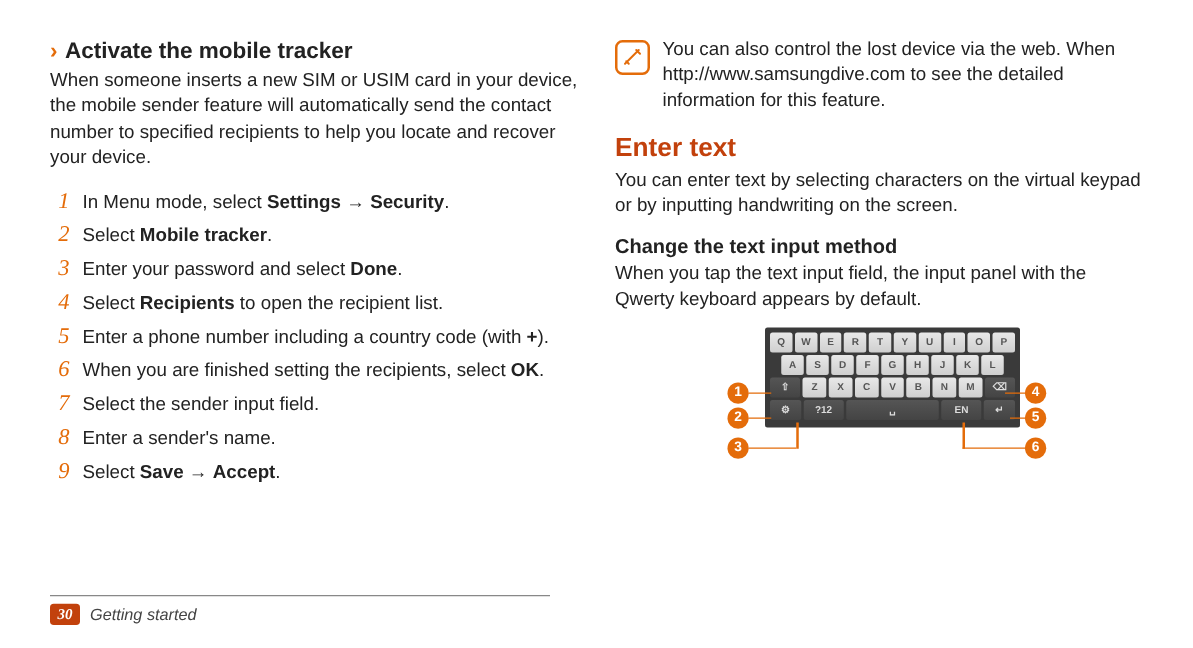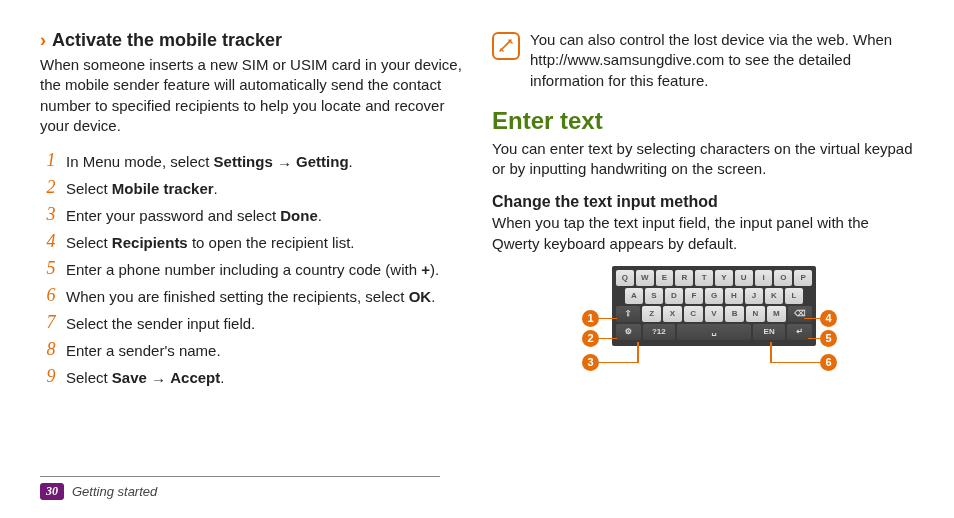--- a/index.html
+++ b/index.html
@@ -61,22 +61,22 @@
     top: 0;
     color: #e46c0a;
     font-style: italic;
     font-family: "Georgia", serif;
     font-size: 18px;
     width: 22px;
     text-align: center;
   }
   .b { font-weight: 700; text-align: right; }
   .section-title {
-    color: #4d7c0f;
-    font-size: 24px;
+    color: #c2410c;
+    font-size: 21px;
     font-weight: 600;
     margin: 16px 0 4px 0;
   }
   .sub2 {
     font-size: 16px;
     font-weight: 700;
     margin: 14px 0 2px 0;
   }
   .note-row {
     display: flex;
@@ -104,21 +104,21 @@
     font-size: 13px;
     color: #444;
     display: flex;
     align-items: center;
     gap: 8px;
     border-top: 1px solid #888;
     padding-top: 6px;
     width: 400px;
   }
   .pgnum {
-    background: #701a75;
+    background: #c2410c;
     color: #fff;
     font-weight: 700;
     font-size: 12px;
     padding: 1px 6px;
     border-radius: 3px;
     font-style: italic;
     font-family: Georgia, serif;
   }
   .footer-label { font-style: italic; }
 
@@ -185,21 +185,21 @@
 <div class="page">
 
   <div class="col">
     <h3 class="sub-hdr">
       <span class="chev">›</span>
       <span>Activate the mobile tracker</span>
     </h3>
     <p class="para">When someone inserts a new SIM or USIM card in your device, the mobile sender feature will automatically send the contact number to specified recipients to help you locate and recover your device.</p>
 
     <ol class="steps">
-      <li><span class="num">1</span><span>In Menu mode, select </span><span class="b">Settings</span><span> → </span><span class="b">Getting</span><span>.</span></li>
+      <li><span class="num">1</span><span>In Menu mode, select </span><span class="b">Settings</span><span> → </span><span class="b">Security</span><span>.</span></li>
       <li><span class="num">2</span><span>Select </span><span class="b">Mobile tracker</span><span>.</span></li>
       <li><span class="num">3</span><span>Enter your password and select </span><span class="b">Done</span><span>.</span></li>
       <li><span class="num">4</span><span>Select </span><span class="b">Recipients</span><span> to open the recipient list.</span></li>
       <li><span class="num">5</span><span>Enter a phone number including a country code (with </span><span class="b">+</span><span>).</span></li>
       <li><span class="num">6</span><span>When you are finished setting the recipients, select </span><span class="b">OK</span><span>.</span></li>
       <li><span class="num">7</span><span>Select the sender input field.</span></li>
       <li><span class="num">8</span><span>Enter a sender's name.</span></li>
       <li><span class="num">9</span><span>Select </span><span class="b">Save</span><span> → </span><span class="b">Accept</span><span>.</span></li>
     </ol>
   </div>

